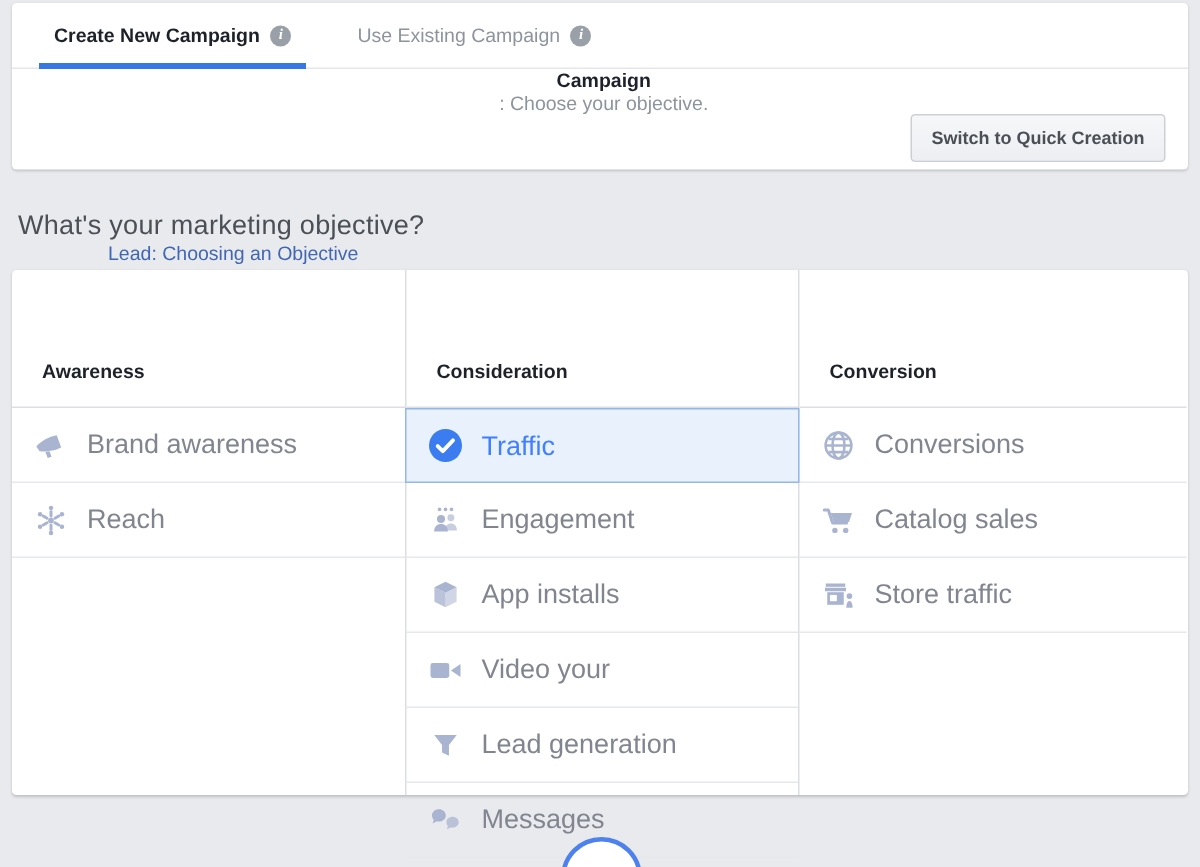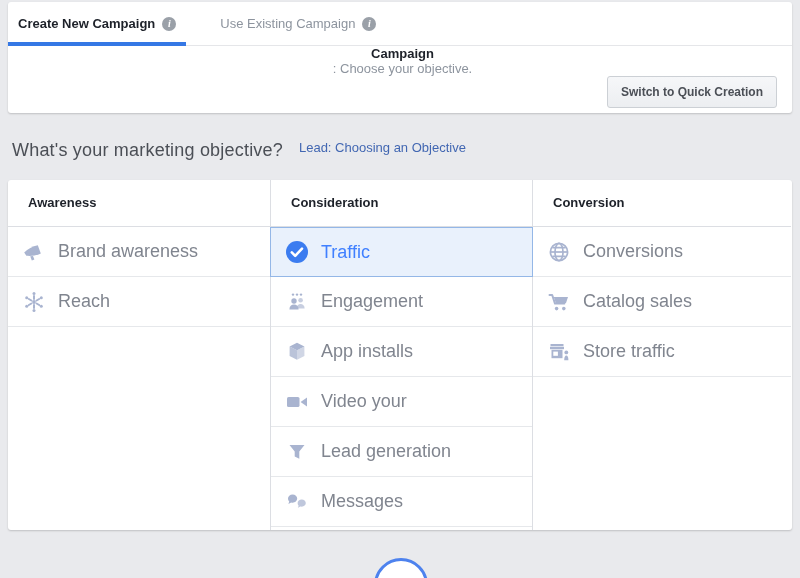--- a/index.html
+++ b/index.html
@@ -17,20 +17,21 @@
     background: #fff;
     border-radius: 3px;
     box-shadow: 0 1px 2px rgba(0,0,0,.18);
   }
   
   .top-panel { top: 2px; height: 111px; }
   .tabbar {
     display: flex;
     align-items: stretch;
     height: 44px;
+    padding-left: 18px;
     border-bottom: 1px solid #e5e6e9;
   }
   .tab {
     display: flex;
     align-items: center;
     gap: 7px;
     padding: 0 10px;
     margin-right: 24px;
     position: relative;
     font-size: 13px;
@@ -80,21 +81,22 @@
     border: 1px solid #ccd0d5;
     border-radius: 3px;
     cursor: pointer;
   }
   
   .objective-heading {
     position: absolute;
     left: 12px;
     top: 140px;
     display: flex;
-    align-items: flex-start;
+    align-items: center;
+    flex-direction: column;
   }
   .objective-heading h1 {
     font-size: 18px;
     font-weight: normal;
     color: #4b4f56;
     letter-spacing: .2px;
   }
   .help-link {
     margin-left: 16px;
     font-size: 13px;
@@ -108,20 +110,21 @@
   .col + .col { border-left: 1px solid #dcdee3; }
   .col:last-child { flex: 0 0 259px; }
   .col-header {
     height: 47px;
     line-height: 46px;
     padding-left: 20px;
     font-size: 13px;
     font-weight: bold;
     color: #1d2129;
     border-bottom: 1px solid #dcdee3;
+    margin-top: 45px;
   }
   .obj-row {
     display: flex;
     align-items: center;
     height: 50px;
     padding-left: 14px;
     border-bottom: 1px solid #e6e8eb;
     cursor: pointer;
   }
   .obj-row .ic { width: 24px; height: 24px; flex: 0 0 auto; }

